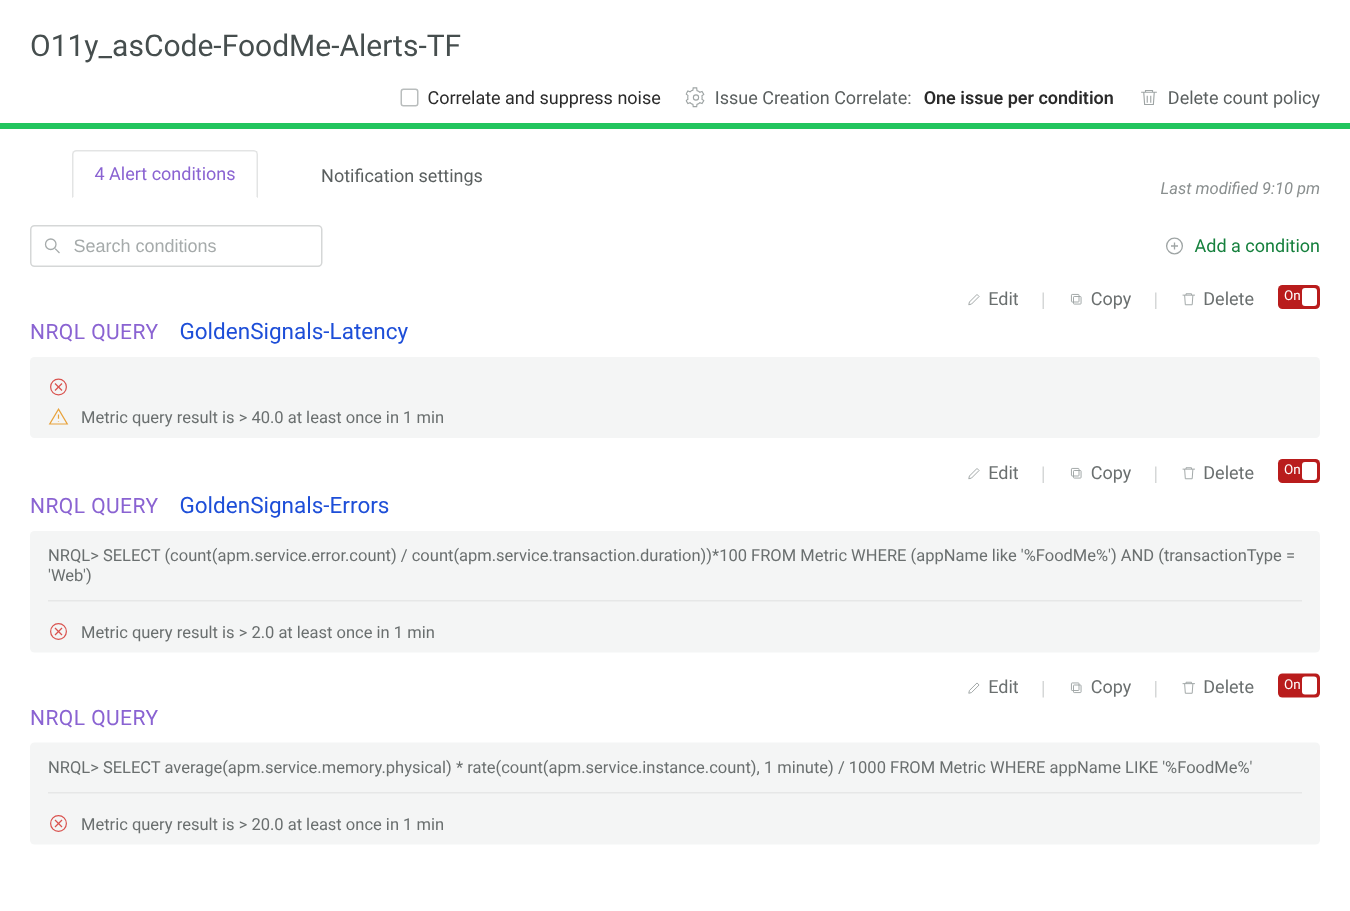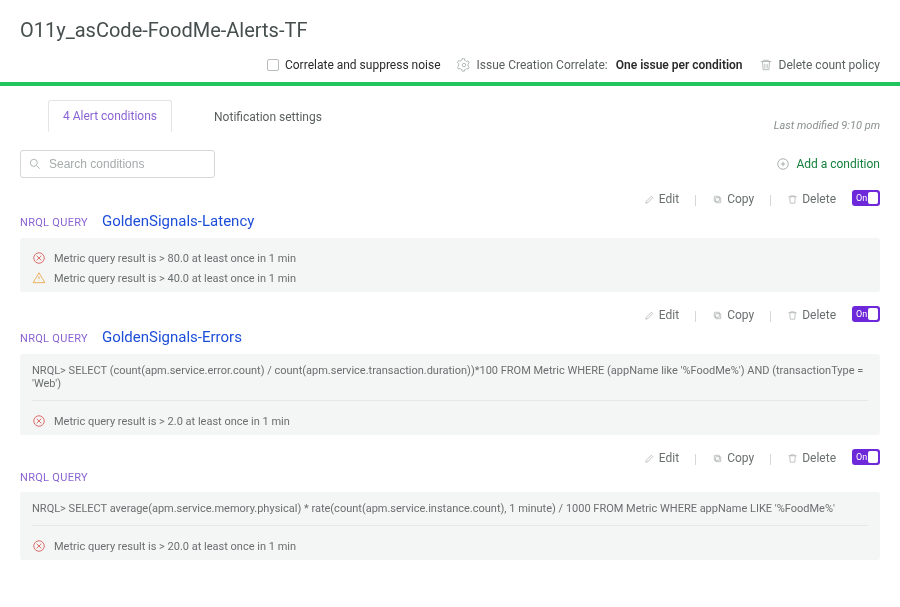--- a/index.html
+++ b/index.html
@@ -26,25 +26,25 @@
   .search-icon { position: absolute; left: 8px; top: 50%; transform: translateY(-50%); width: 14px; height: 14px; }
   .search-icon svg { stroke: #a6abab; fill: none; stroke-width: 1.5; }
   .add-cond { margin-left: auto; display: flex; align-items: center; gap: 6px; color: #15803d; cursor: pointer; }
   .plus-icon { width: 14px; height: 14px; display: inline-flex; }
   .plus-icon svg { stroke: #9fa5a5; fill: none; stroke-width: 1.5; }
   .cond-block { padding: 4px 20px 10px 20px; }
   .cond-actions { display: flex; justify-content: flex-end; align-items: flex-end; gap: 16px; margin-bottom: 6px; }
   .act { display: flex; align-items: center; gap: 4px; color: #6a6f6f; cursor: pointer; }
   .act svg { width: 11px; height: 11px; stroke: #9fa5a5; fill: none; stroke-width: 1.4; }
   .sep { width: 1px; height: 11px; background: #d5d7d7; }
-  .toggle { width: 28px; height: 16px; background: #6d28d9; border-radius: 3px; position: relative; cursor: pointer; display: flex; align-items: center; }
+  .toggle { width: 28px; height: 16px; background: #b91c1c; border-radius: 3px; position: relative; cursor: pointer; display: flex; align-items: center; }
   .toggle .lbl { color: #fff; font-size: 9px; margin-left: 4px; }
   .toggle .knob { position: absolute; right: 2px; top: 2px; width: 10px; height: 12px; background: #fff; border-radius: 2px; }
   .cond-title-row { display: flex; align-items: baseline; gap: 14px; margin-bottom: 8px; }
-  .nrql-lbl { color: #8a63d2; font-size: 11px; letter-spacing: 0.3px; }
+  .nrql-lbl { color: #8a63d2; font-size: 14px; letter-spacing: 0.3px; }
   .cond-name { color: #1d4ed8; font-size: 15px; }
   .query-box { background: #f4f5f5; border-radius: 3px; padding: 10px 12px 4px 12px; }
   .query-txt { color: #6a6f6f; font-size: 11px; margin-bottom: 10px; border-bottom: 1px solid #e6e7e7; padding-bottom: 10px; }
   .thr-row { display: flex; align-items: center; gap: 8px; color: #6a6f6f; font-size: 11px; padding: 3px 0; }
   .thr-icon { width: 14px; height: 14px; display: inline-flex; }
   .thr-icon svg { stroke-width: 1.4; fill: none; }
   .thr-icon.crit svg { stroke: #d9534f; }
   .thr-icon.warn svg { stroke: #e8a33d; }
 </style>
 </head>
@@ -143,21 +143,20 @@
     </div>
     <div class="query-box">
       <div class="thr-row">
         <span class="thr-icon crit">
           <svg viewBox="0 0 24 24">
               <circle cx="12" cy="12" r="9"></circle>
               <line x1="8" y1="8" x2="16" y2="16"></line>
               <line x1="16" y1="8" x2="8" y2="16"></line>
             </svg>
         </span>
-        <span>Metric query result is &gt; 80.0 at least once in 1 min</span>
       </div>
       <div class="thr-row">
         <span class="thr-icon warn">
           <svg viewBox="0 0 24 24">
               <path d="M12 3 L22 20 L2 20 Z"></path>
               <line x1="12" y1="9" x2="12" y2="14"></line>
               <line x1="12" y1="16.5" x2="12" y2="17"></line>
             </svg>
         </span>
         <span>Metric query result is &gt; 40.0 at least once in 1 min</span>

